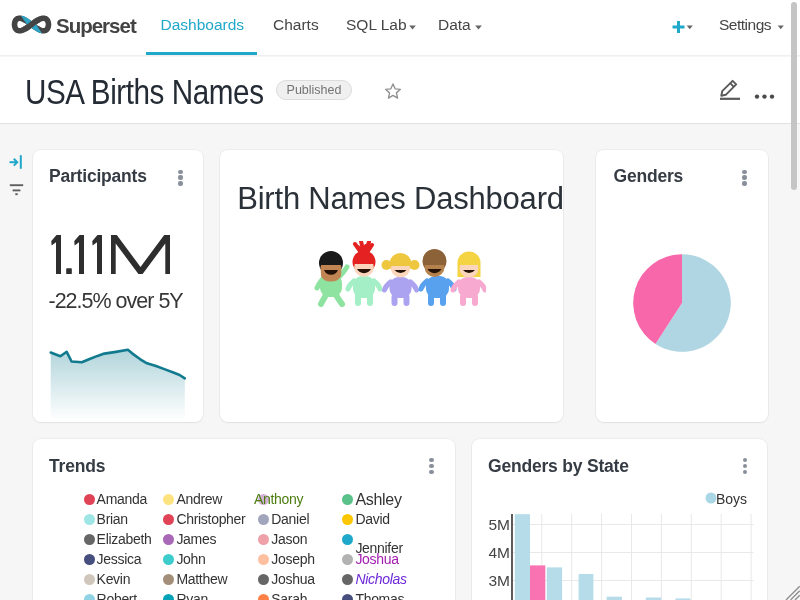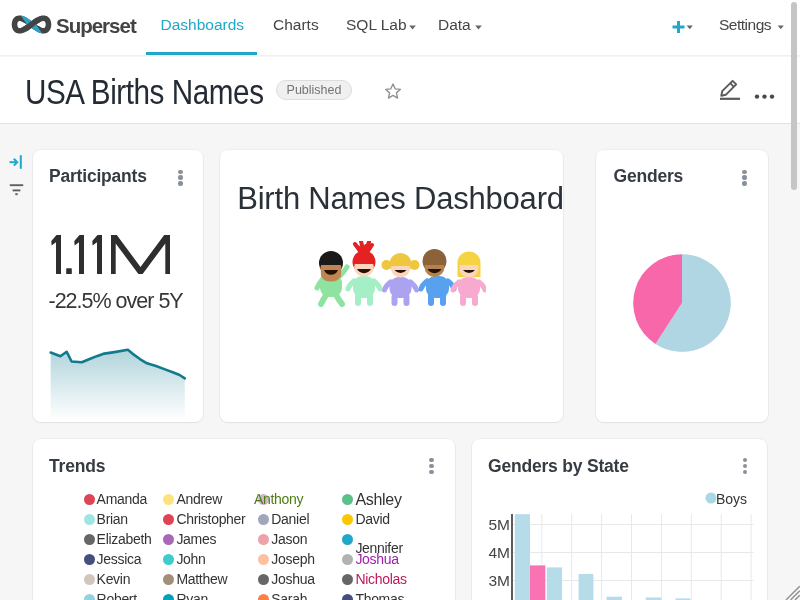--- a/index.html
+++ b/index.html
@@ -230,21 +230,21 @@
 <div class="abs" style="left:271.3px;top:550.5px;font-size:14px;color:#333;letter-spacing:-0.3px;">Joseph</div>
 <div class="abs" style="left:342.4px;top:553.5px;width:11px;height:11px;border-radius:50%;background:#B2B2B2;"></div>
 <div class="abs" style="left:355.4px;top:550.5px;font-size:14px;color:#a21caf;letter-spacing:-0.3px;">Joshua</div>
 <div class="abs" style="left:83.6px;top:573.5px;width:11px;height:11px;border-radius:50%;background:#D1C6BC;"></div>
 <div class="abs" style="left:96.6px;top:570.5px;font-size:14px;color:#333;letter-spacing:-0.3px;">Kevin</div>
 <div class="abs" style="left:163.4px;top:573.5px;width:11px;height:11px;border-radius:50%;background:#A38F79;"></div>
 <div class="abs" style="left:176.4px;top:570.5px;font-size:14px;color:#333;letter-spacing:-0.3px;">Matthew</div>
 <div class="abs" style="left:258.3px;top:573.5px;width:11px;height:11px;border-radius:50%;background:#666666;"></div>
 <div class="abs" style="left:271.3px;top:570.5px;font-size:14px;color:#333;letter-spacing:-0.3px;">Joshua</div>
 <div class="abs" style="left:342.4px;top:573.5px;width:11px;height:11px;border-radius:50%;background:#666666;"></div>
-<div class="abs" style="left:355.4px;top:570.5px;font-size:14px;color:#be185d;letter-spacing:-0.3px;">Nicholas</div>
+<div class="abs" style="left:355.4px;top:570.5px;font-size:14px;color:#6d28d9;letter-spacing:-0.3px;font-style:italic;">Nicholas</div>
 <div class="abs" style="left:83.6px;top:593.5px;width:11px;height:11px;border-radius:50%;background:#8FD3E4;"></div>
 <div class="abs" style="left:96.6px;top:590.5px;font-size:14px;color:#333;letter-spacing:-0.3px;">Robert</div>
 <div class="abs" style="left:163.4px;top:593.5px;width:11px;height:11px;border-radius:50%;background:#00A2B8;"></div>
 <div class="abs" style="left:176.4px;top:590.5px;font-size:14px;color:#333;letter-spacing:-0.3px;">Ryan</div>
 <div class="abs" style="left:258.3px;top:593.5px;width:11px;height:11px;border-radius:50%;background:#FF7F44;"></div>
 <div class="abs" style="left:271.3px;top:590.5px;font-size:14px;color:#333;letter-spacing:-0.3px;">Sarah</div>
 <div class="abs" style="left:342.4px;top:593.5px;width:11px;height:11px;border-radius:50%;background:#454E7C;"></div>
 <div class="abs" style="left:355.4px;top:590.5px;font-size:14px;color:#333;letter-spacing:-0.3px;">Thomas</div>
 </div>
 

